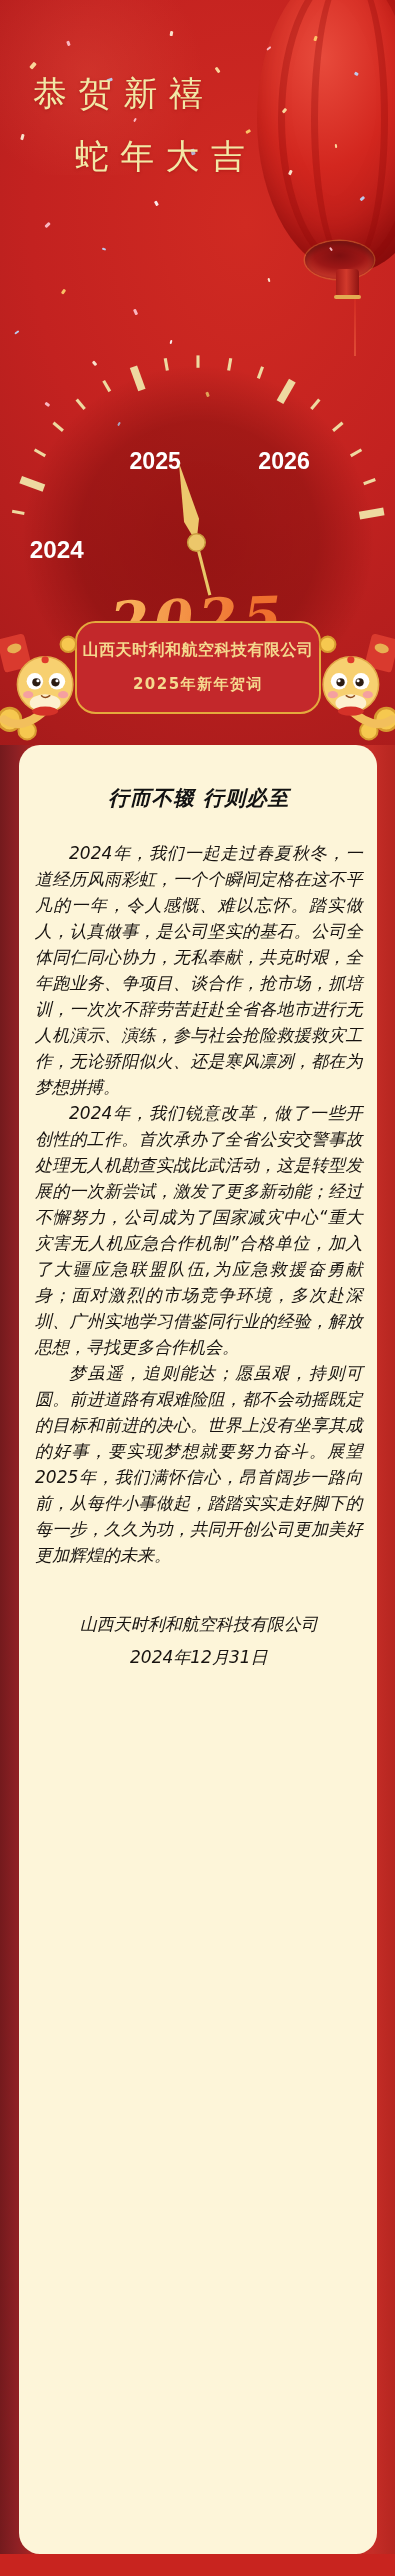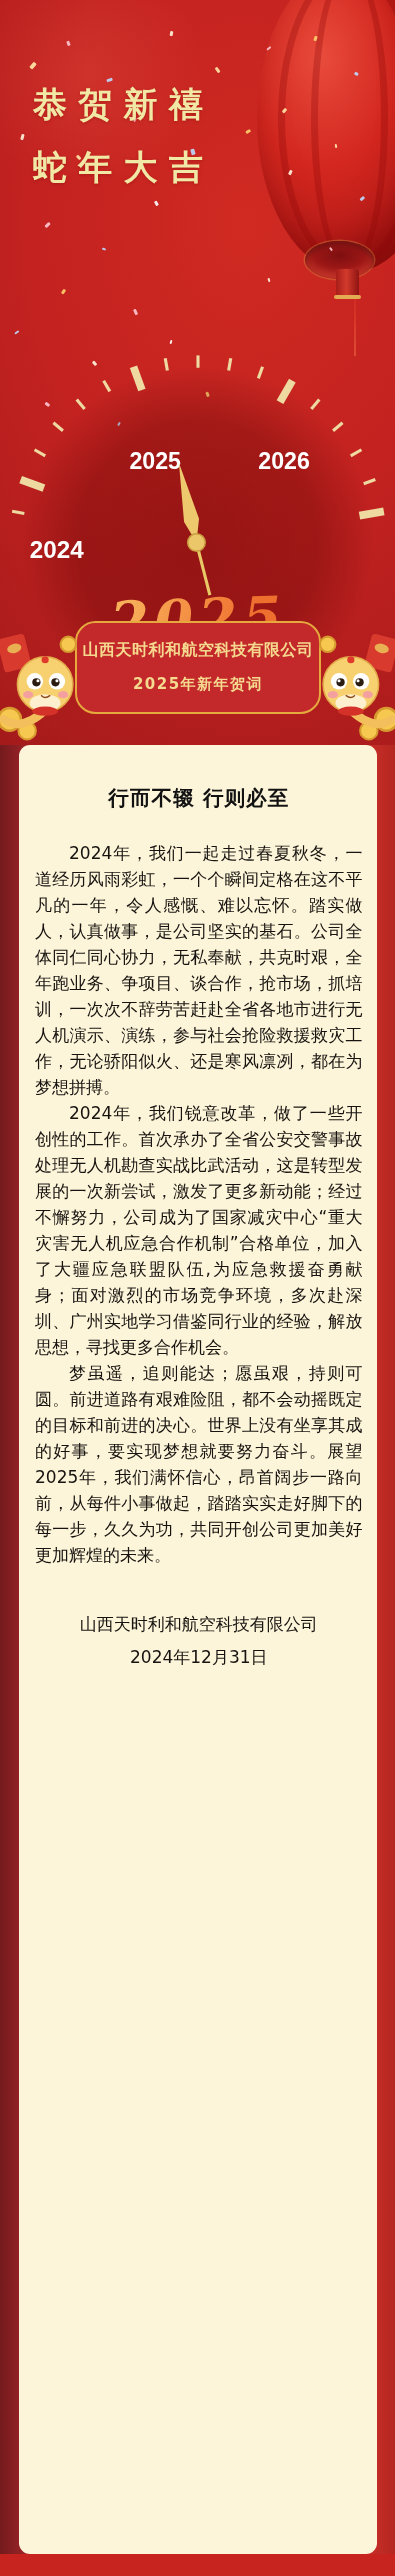--- a/index.html
+++ b/index.html
@@ -4,23 +4,23 @@
 <style>
   html,body{margin:0;padding:0;}
   body{font-family:"DejaVu Sans","Liberation Sans",sans-serif;}
   .page{position:relative;width:396px;height:2680px;overflow:hidden;background:#b02423;}
 
   
   .hero{position:absolute;left:0;top:0;width:396px;height:745px;
     background:radial-gradient(120% 90% at 62% 30%, #d02a22 0%, #c32220 45%, #ab1c1c 85%, #9d1919 100%);}
   .hero-glow{position:absolute;left:-41px;top:-31px;width:258px;height:206px;
     background:radial-gradient(circle,rgba(255,120,90,.18) 0%,transparent 70%);}
-  .hero-title{position:absolute;left:33px;top:87px;color:#f2e8a6;font-weight:bold;
+  .hero-title{position:absolute;left:33px;top:76px;color:#f2e8a6;font-weight:normal;
     font-size:34px;letter-spacing:11.3px;line-height:1.0;text-shadow:0 1px 3.1px rgba(120,0,0,.35);}
-  .hero-title .line2{display:block;margin-top:29px;}
+  .hero-title .line2{display:block;margin-top:29px;margin-left:42px;}
 
   
   .lantern{position:absolute;left:257px;top:-36px;width:185px;height:309px;border-radius:50%;
     background:radial-gradient(90% 80% at 35% 30%, #e84b3c 0%, #d3271f 45%, #a81414 100%);
     box-shadow:inset -15.5px -20.6px 41px rgba(100,0,0,.55);}
   .lantern .rib{position:absolute;top:3.1px;bottom:3.1px;border-radius:50%;border:7.2px solid rgba(140,8,8,.30);box-sizing:border-box;}
   .rib.r1{left:54px;width:77px;}
   .rib.r2{left:20.6px;width:143px;}
   .lantern-cap{position:absolute;left:305px;top:241px;width:69px;height:38px;border-radius:50%;
     background:radial-gradient(60% 55% at 50% 38%, #7e0f10 0%, #9c1716 60%, #c13227 100%);
@@ -53,21 +53,21 @@
     color:#f5d98e;font-weight:bold;font-size:16px;letter-spacing:0.5px;}
   .banner .subtitle{position:absolute;left:0;top:52px;width:100%;text-align:center;
     color:#f5d98e;font-weight:bold;font-size:15px;letter-spacing:1.5px;}
   .mascot{position:absolute;top:633px;width:88px;height:109px;}
   .mascot.right{transform:scaleX(-1);}
 
   
   .body-bg{position:absolute;left:0;top:745px;width:396px;height:1934px;
     background:linear-gradient(90deg,#741a1d 0%,#8c2024 4%,#ae2522 9%,#bc2a25 50%,#c52d27 94%,#b52620 100%);}
   .card{position:absolute;left:19px;top:745px;width:358px;height:1809px;box-sizing:border-box;
-    background:#fdf5d9;border-radius:11px;padding:0 14.4px 0 16px;overflow:hidden;}
+    background:#fdf5d9;border-radius:21px;padding:0 14.4px 0 16px;overflow:hidden;font-style:italic;}
   .card-title{margin:39px 0 28px;text-align:center;color:#121212;font-size:20.6px;font-weight:bold;letter-spacing:1px;}
   .card p.body-par{margin:0;color:#171310;font-size:17px;line-height:26px;text-align:justify;text-indent:2em;}
   .signature{margin:43px 0 0;text-align:center;color:#171310;font-size:17px;line-height:26px;}
   .sig-date{margin:7.2px 0 0;text-align:center;color:#171310;font-size:17px;line-height:26px;}
 
   
   .footer{position:absolute;left:0;top:2554px;width:396px;height:125px;background:#c8241f;overflow:hidden;}
 </style>
 </head>
 <body>

